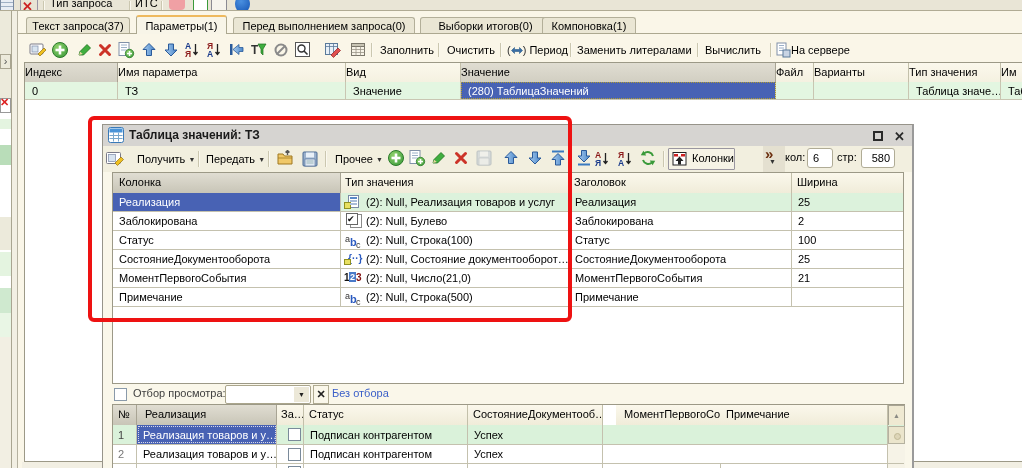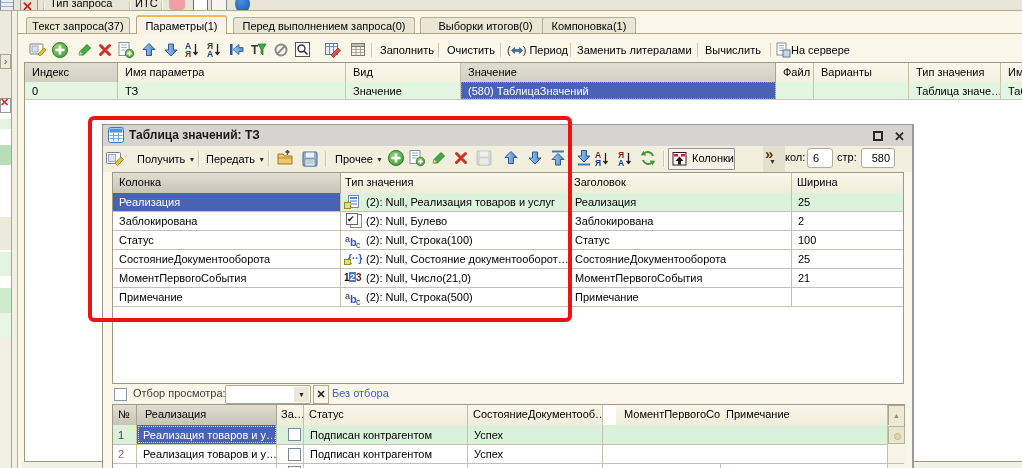--- a/index.html
+++ b/index.html
@@ -3,21 +3,21 @@
 <meta charset="utf-8">
 <style>
   html,body{margin:0;padding:0;}
   body{width:1022px;height:468px;overflow:hidden;position:relative;
        font-family:"Liberation Sans",sans-serif;font-size:11px;color:#000;background:#fff;}
   .abs{position:absolute;}
   .sep{position:absolute;width:1px;background:#cbc7b0;border-right:1px solid #fbf9f0;}
   .ghdr{background:linear-gradient(#e0ddd2,#c8c5b7);border-right:1px solid #a8a494;}
   .phdr{background:linear-gradient(#fbf8ec,#f0ecd9);border-right:1px solid #c3c0aa;}
   .chdr{background:linear-gradient(#fbf8ec,#f0ecd9);border-right:1px solid #c3c0aa;}
-  .hcell{position:absolute;top:0;height:32px;line-height:18px;padding-left:7px;box-sizing:border-box;
+  .hcell{position:absolute;top:0;height:32px;line-height:18px;box-sizing:border-box;
          white-space:nowrap;overflow:hidden;}
   .cell{position:absolute;top:0;height:100%;line-height:19px;padding-left:7px;box-sizing:border-box;
         border-right:1px solid #c9c6b2;white-space:nowrap;overflow:hidden;}
   svg{display:block;}
   .crow{position:absolute;left:0;width:790px;height:19px;border-bottom:1px solid #c4c1ae;box-sizing:border-box;}
   .crow .cell{line-height:18px;padding-left:6px;border-right:1px solid #c4c1ae;}
   .brow{position:absolute;left:0;width:791px;border-bottom:1px solid #c4c1ae;box-sizing:border-box;}
   .brow .cell{line-height:19px;border-right:1px solid #c4c1ae;}
   .grn{background:#dcf2dc;}
   .ticon{padding-left:25px !important;}
@@ -211,21 +211,21 @@
     <div class="hcell ghdr" style="left:436px;width:315px;">Значение</div>
     <div class="hcell phdr" style="left:751px;width:38px;">Файл</div>
     <div class="hcell phdr" style="left:789px;width:95px;">Варианты</div>
     <div class="hcell phdr" style="left:884px;width:92px;">Тип значения</div>
     <div class="hcell phdr" style="left:976px;width:22px;">Им</div>
   </div>
   <div class="abs" id="prow" style="left:0;top:19px;width:998px;height:18px;background:#e3f6e1;border-bottom:1px solid #c9c6b2;box-sizing:border-box;">
     <div class="cell" style="left:0;width:93px;">0</div>
     <div class="cell" style="left:93px;width:228px;">ТЗ</div>
     <div class="cell" style="left:321px;width:115px;">Значение</div>
-    <div class="cell" style="left:436px;width:315px;background:#4862b4;color:#fff;outline:1px dotted #b09c30;outline-offset:-1px;">(580) ТаблицаЗначений</div>
+    <div class="cell" style="left:436px;width:315px;background:#4862b4;color:#fff;outline:1px dotted #b09c30;outline-offset:-1px;">(280) ТаблицаЗначений</div>
     <div class="cell" style="left:751px;width:38px;"></div>
     <div class="cell" style="left:789px;width:95px;"></div>
     <div class="cell" style="left:884px;width:92px;">Таблица значе…</div>
     <div class="cell" style="left:976px;width:22px;">Таб</div>
   </div>
 </div>
 <div class="abs" style="left:24px;top:461px;width:998px;height:1px;background:#9c9987;"></div>
 <div class="abs" style="left:22px;top:462px;width:1000px;height:6px;background:#f2efe3;"></div>
 
 <div class="abs" id="dialog" style="left:102px;top:124px;width:812px;height:345px;background:#faf7ea;border:1px solid #97948a;border-right:2px solid #9a9a9a;border-bottom:none;box-sizing:border-box;overflow:hidden;">

